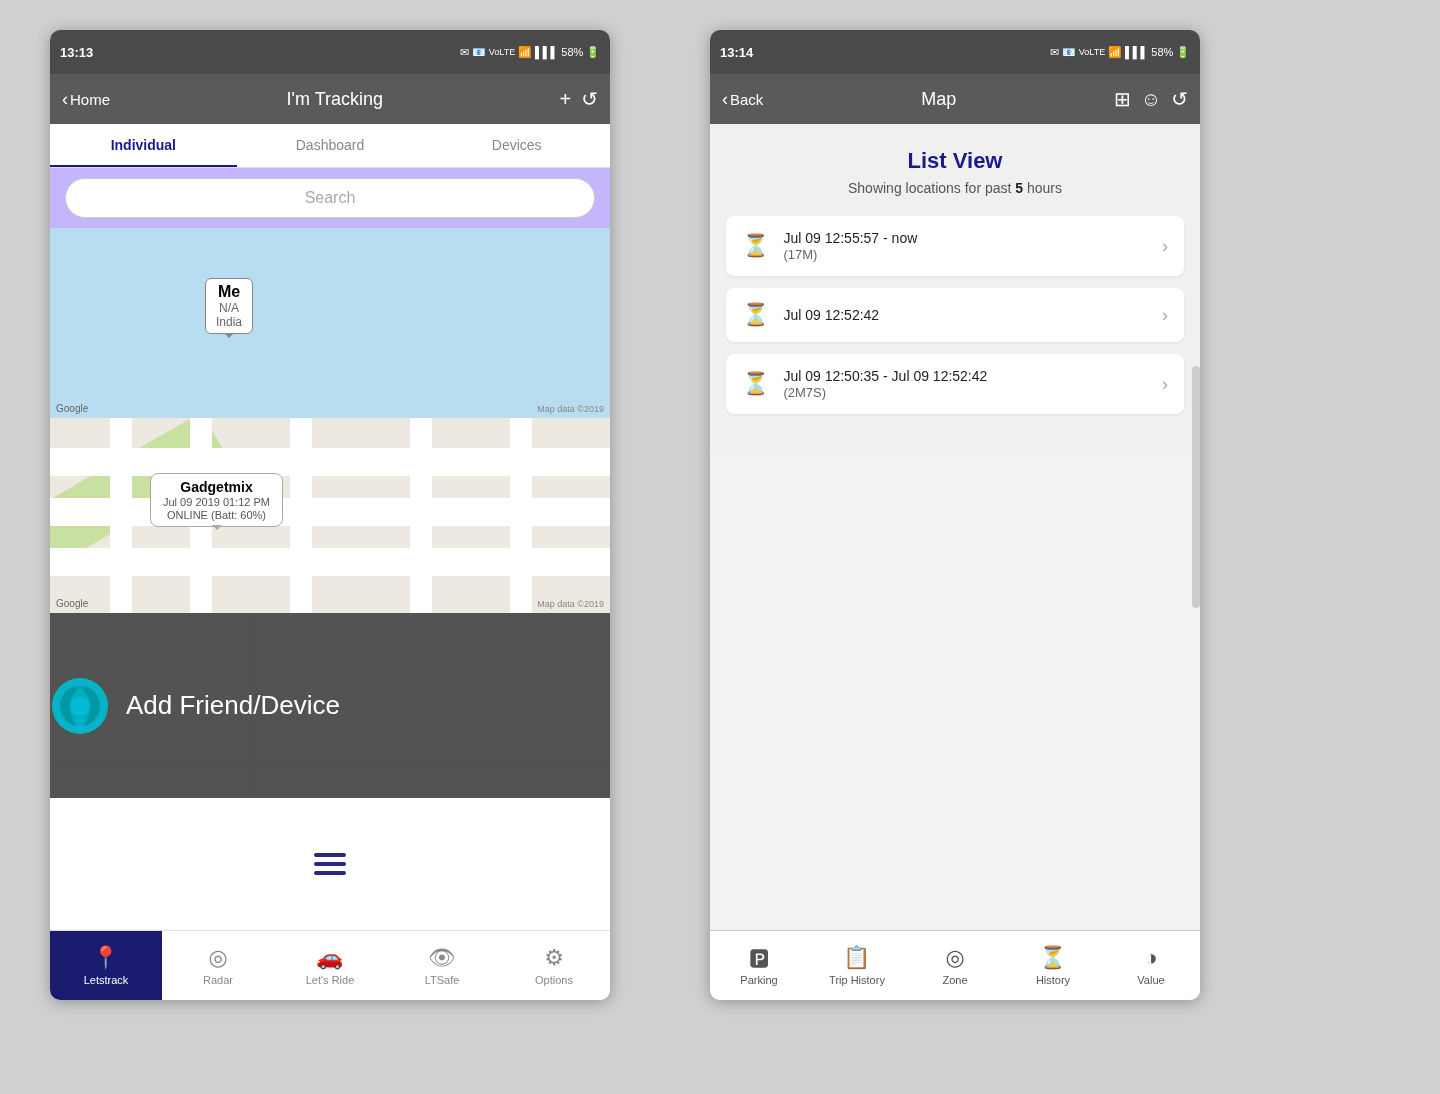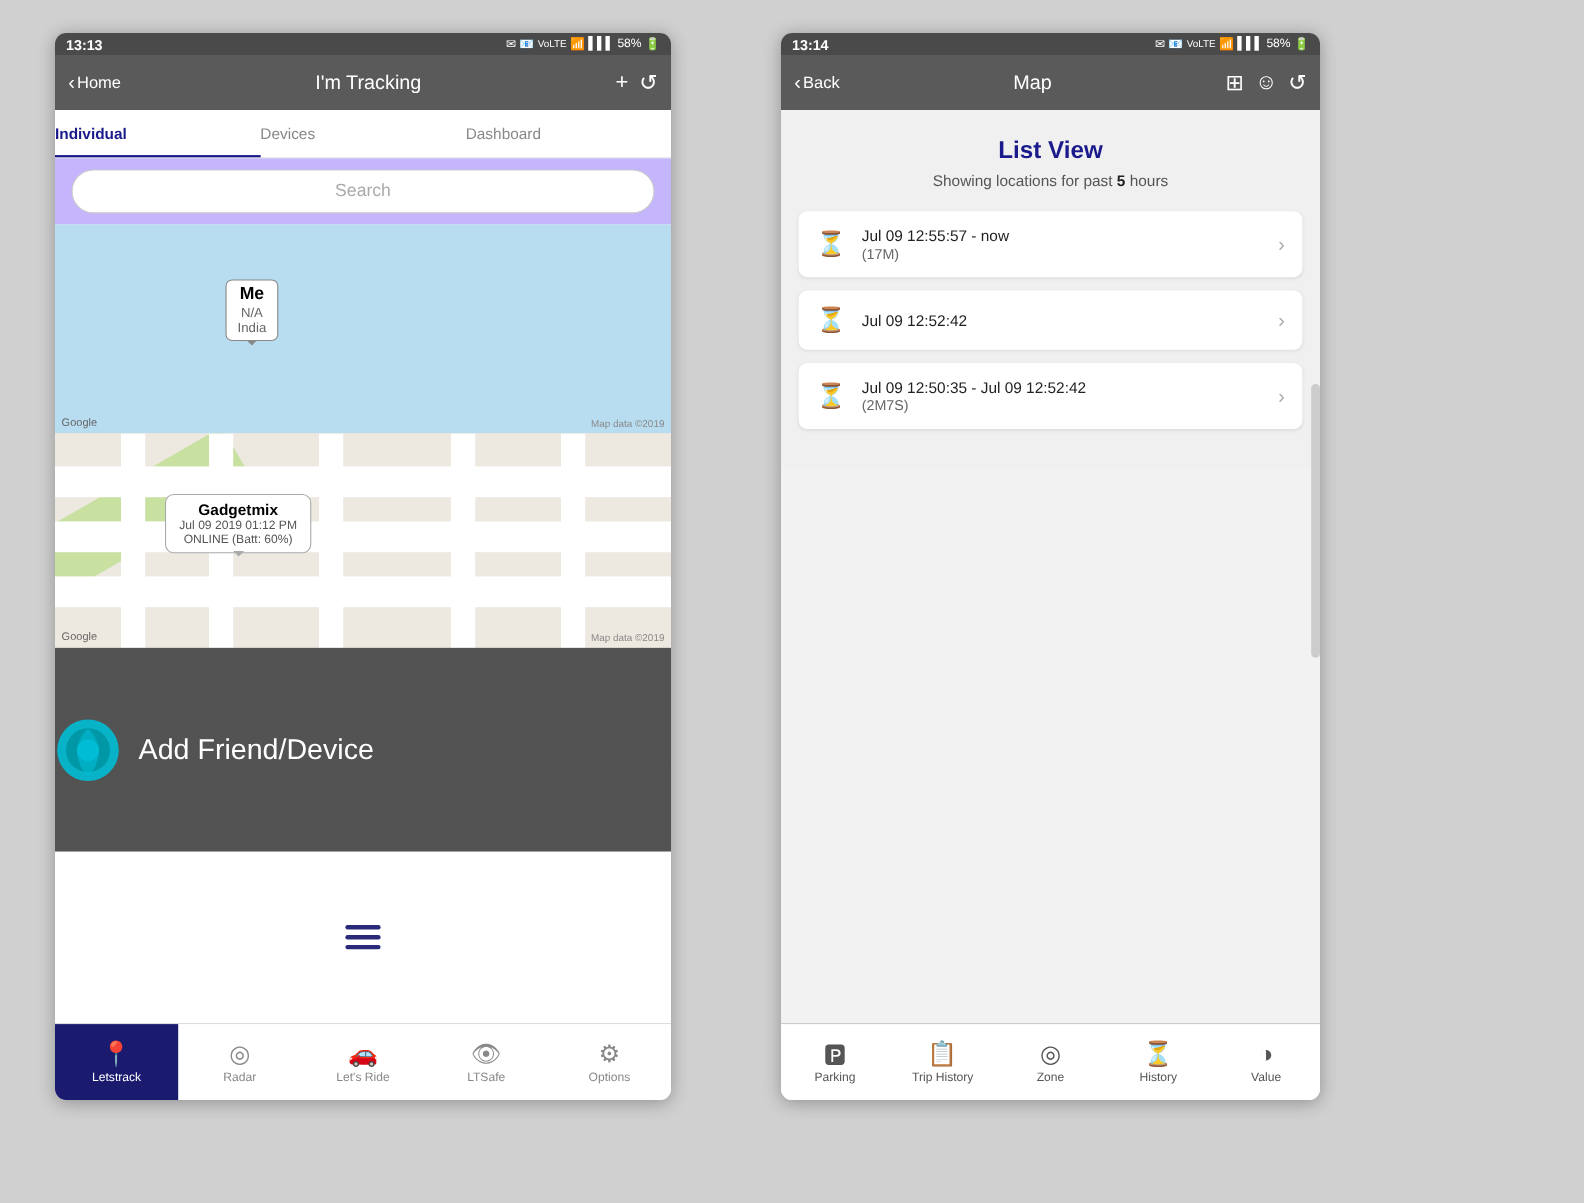--- a/index.html
+++ b/index.html
@@ -41,21 +41,21 @@
 
     
     .status-bar {
       background: #4a4a4a;
       color: white;
       font-size: 13px;
       padding: 4px 10px;
       display: flex;
       justify-content: space-between;
       align-items: center;
-      height: 20px;
+      height: 44px;
     }
     .status-bar .time { font-weight: 600; }
     .status-bar .icons { display: flex; gap: 3px; align-items: center; font-size: 11px; }
 
     
     .nav-bar {
       background: #5a5a5a;
       color: white;
       height: 50px;
       display: flex;
@@ -91,21 +91,21 @@
     .tabs {
       background: white;
       display: flex;
       border-bottom: 1px solid #e0e0e0;
       height: 44px;
     }
     .tab {
       flex: 1;
       display: flex;
       align-items: center;
-      justify-content: flex-start;
+      justify-content: center;
       font-size: 14px;
       color: #888;
       cursor: pointer;
       border-bottom: 2px solid transparent;
     }
     .tab.active {
       color: #1a1a8c;
       border-bottom: 2px solid #1a1a8c;
       font-weight: 600;
     }
@@ -425,24 +425,24 @@
       <span class="nav-icon">+</span>
       <span class="nav-icon">↺</span>
     </div>
   </div>
 
   <div class="tabs">
     <div class="tab active">
       <span>Individual</span>
     </div>
     <div class="tab">
+      <span>Dashboard</span>
+    </div>
+    <div class="tab">
       <span>Devices</span>
-    </div>
-    <div class="tab">
-      <span>Dashboard</span>
     </div>
   </div>
 
   <div class="search-container">
     <div class="search-box">
       <span style="color:#aaa">Search</span>
     </div>
   </div>
 
   <div class="map-area-1">

